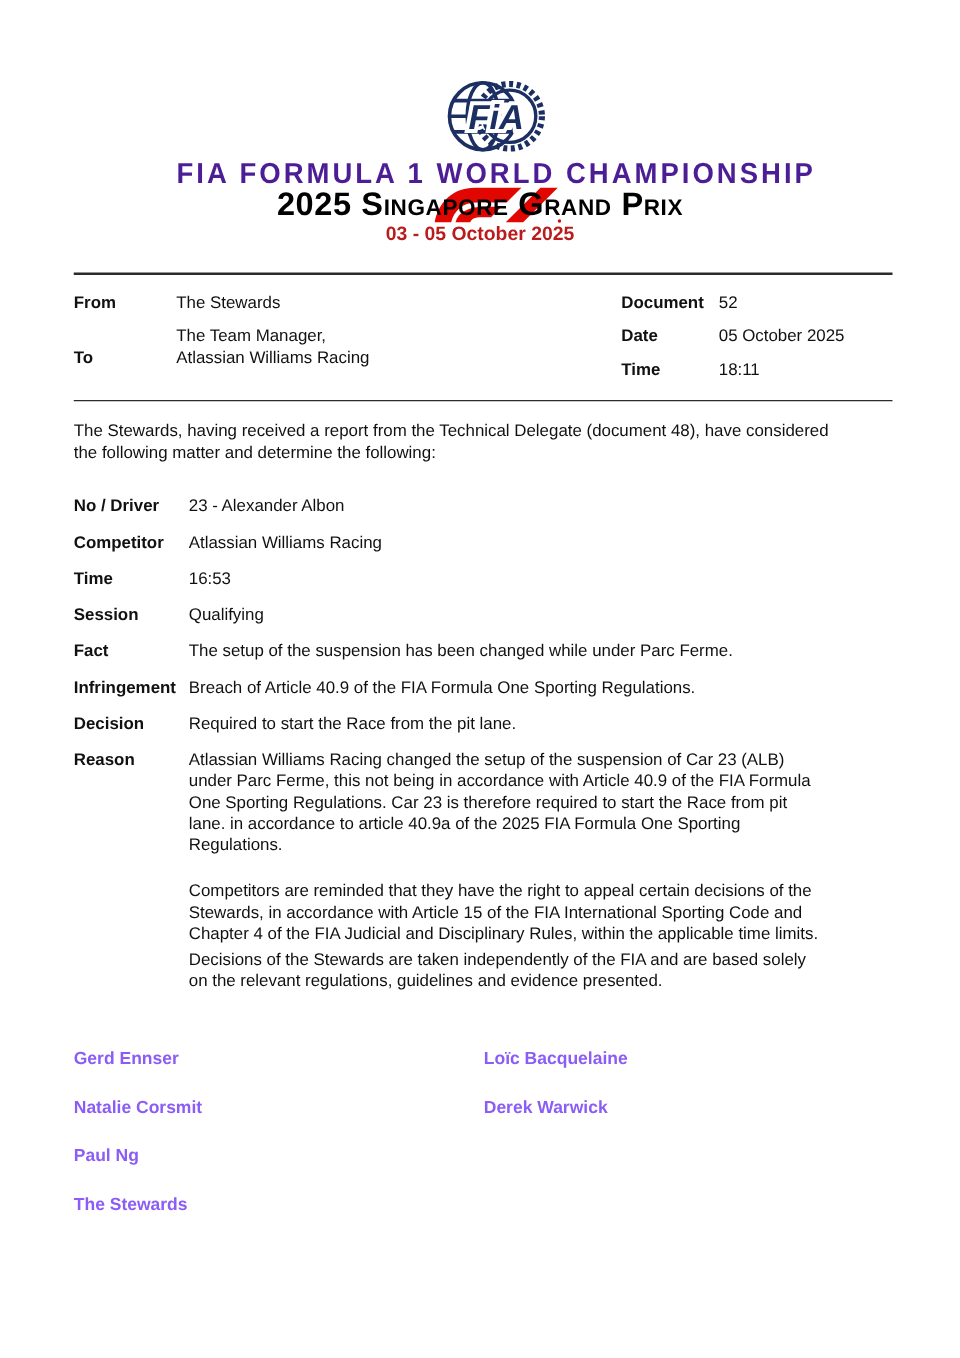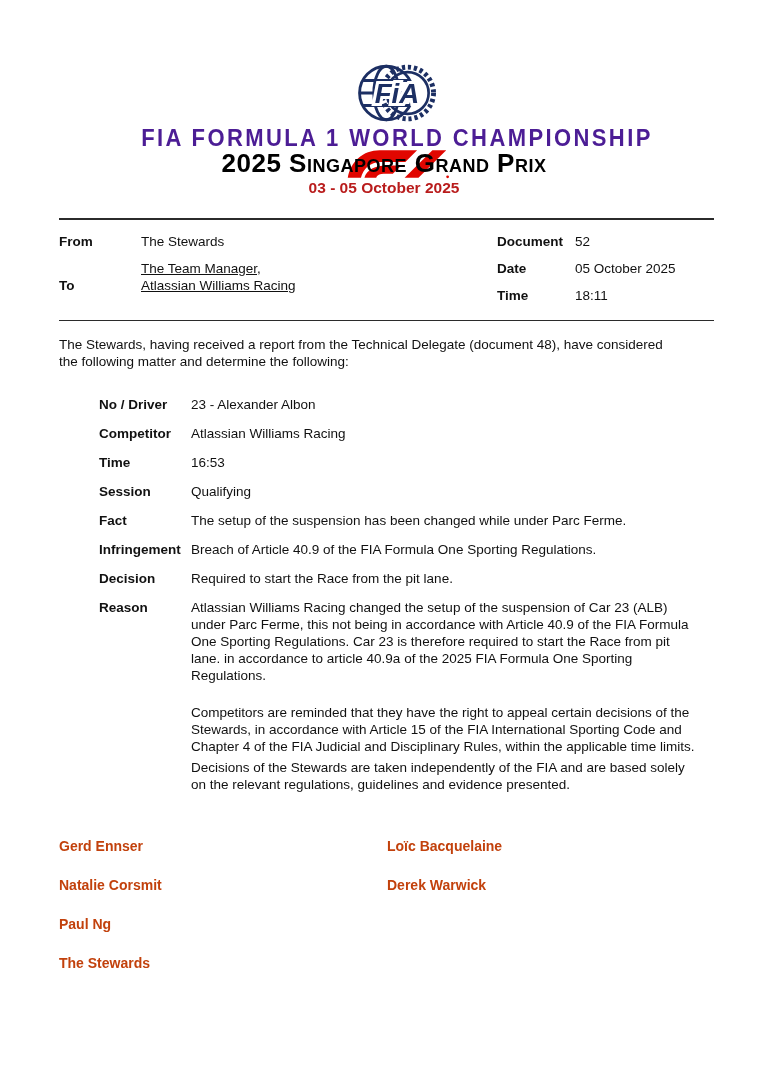--- a/index.html
+++ b/index.html
@@ -43,40 +43,40 @@
     border-bottom:1.5px solid #2b2b2b;
     padding:13px 0 16px 0;
     display:flex;
   }
   .meta-left { width:438px; }
   .meta-right { flex:1; }
   .meta-row { display:flex; margin-bottom:10px; }
   .meta-row:last-child { margin-bottom:0;align-items:flex-end; }
   .meta-label { font-weight:700; width:82px; flex-shrink:0; }
   .meta-right .meta-label { width:78px; }
-  .pre { white-space:pre-line;text-decoration:underline; }
+  .pre { white-space:pre-line; }
 
   
   .intro {
     margin:15px 54px 0 59px;
     max-width:620px;
   }
   .fields { margin:26px 54px 0 59px; }
   .field-row { display:flex; margin-bottom:12px; }
-  .field-label { font-weight:700; width:92px; flex-shrink:0;margin-left:40px; }
+  .field-label { font-weight:700; width:92px; flex-shrink:0; }
   .field-value { max-width:508px; }
   .reason-paragraphs p { margin-bottom:20px; }
   .reason-paragraphs p:nth-child(2) { margin-bottom:4px; }
   .reason-paragraphs p:last-child { margin-bottom:0; }
 
   
   .signatures { margin:46px 54px 0 59px; }
   .sig-row { display:flex; margin-bottom:24px; }
   .sig-left { width:328px; flex-shrink:0; }
-  .sig-name { font-weight:700; font-size:14px; line-height:15px; color:#c2410c; }
+  .sig-name { font-weight:700; font-size:14px; line-height:15px; color:#8b5cf6; }
 </style>
 </head>
 <body>
 
 <div class="page">
 
   <div class="logo-row">
     <span>
       <svg width="82" height="66" viewBox="0 0 92 74" aria-hidden="true">
         <g fill="none" stroke="#1c2f63" stroke-width="3.2">

